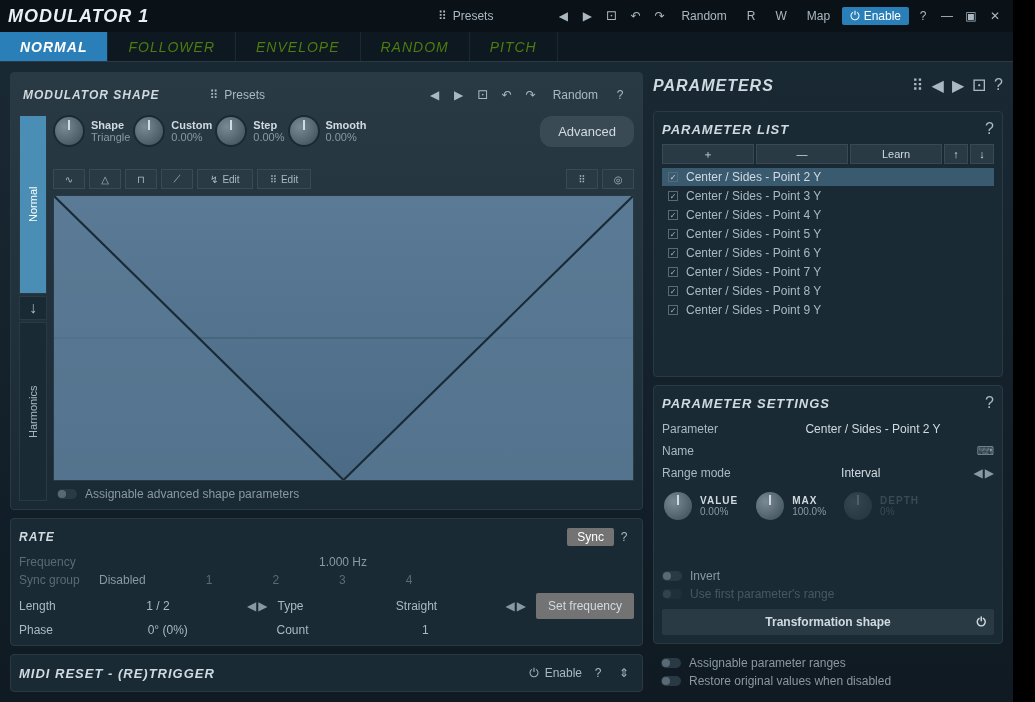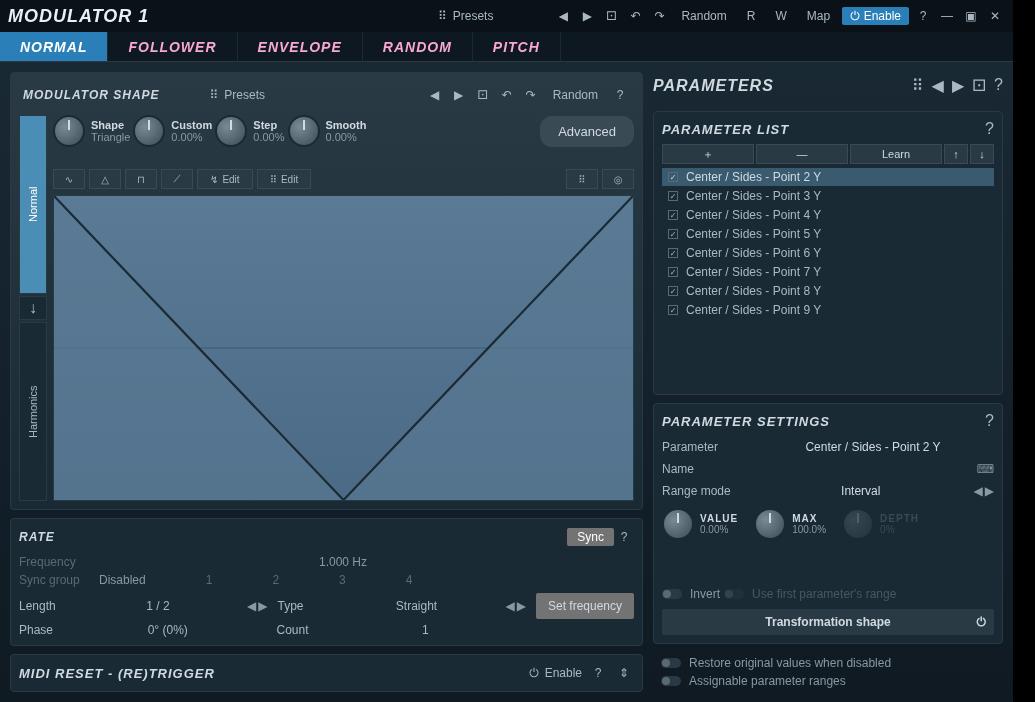--- a/index.html
+++ b/index.html
@@ -7,21 +7,21 @@
 .window { width: 1013px; height: 702px; background: linear-gradient(180deg, #1a2a35 0%, #0f1a22 100%); display: flex; flex-direction: column; }
 .titlebar { height: 32px; background: #0a1218; display: flex; align-items: center; padding: 0 8px; color: #d0dae0; }
 .titlebar-title { font-size: 18px; font-weight: bold; font-style: italic; letter-spacing: 1px; color: #e8f0f5; }
 .titlebar-spacer { flex: 1; }
 .titlebar-presets { display: flex; align-items: center; gap: 6px; font-size: 12px; color: #aab8c2; margin-right: 60px; }
 .titlebar-btns { display: flex; gap: 4px; align-items: center; }
 .tbtn { width: 20px; height: 20px; display: flex; align-items: center; justify-content: center; color: #aab8c2; cursor: pointer; font-size: 12px; }
 .tbtn-text { padding: 0 8px; width: auto; font-size: 12px; }
 .tbtn-enable { background: #2a7fb8; color: #fff; padding: 2px 8px; border-radius: 2px; display: flex; align-items: center; gap: 4px; font-size: 12px; }
 .tabbar { height: 30px; display: flex; background: #0d1820; border-bottom: 1px solid #2a3a45; }
-.tab { padding: 0 20px; display: flex; align-items: center; color: #f9a8d4; font-size: 14px; font-style: italic; letter-spacing: 1px; cursor: pointer; border-right: 1px solid #1a2a35; font-weight: bold; }
+.tab { padding: 0 20px; display: flex; align-items: center; color: #4d7c0f; font-size: 14px; font-style: italic; letter-spacing: 1px; cursor: pointer; border-right: 1px solid #1a2a35; }
 .tab.active { background: #2a7fb8; color: #fff; font-weight: bold; }
 .content { flex: 1; display: flex; gap: 10px; padding: 10px; }
 .left-col { flex: 1; display: flex; flex-direction: column; gap: 8px; }
 .right-col { width: 350px; display: flex; flex-direction: column; gap: 8px; }
 .panel { background: #1a2a35; border: 1px solid #2a3a45; border-radius: 4px; padding: 8px; }
 .panel-title { font-size: 12px; font-weight: bold; font-style: italic; letter-spacing: 1px; color: #d0dae0; }
 .shape-panel { flex: 1; display: flex; flex-direction: column; background: linear-gradient(180deg, #2a3a45 0%, #1a2a35 100%); }
 .shape-header { display: flex; align-items: center; gap: 10px; padding: 4px; }
 .sh-presets { display: flex; align-items: center; gap: 6px; font-size: 12px; color: #aab8c2; margin-left: 40px; }
 .sh-btns { display: flex; gap: 4px; margin-left: auto; }
@@ -83,21 +83,21 @@
 .ps-header { display: flex; align-items: center; margin-bottom: 8px; }
 .ps-row { display: flex; align-items: center; font-size: 12px; margin-bottom: 4px; }
 .ps-label { width: 90px; color: #aab8c2; }
 .ps-val { flex: 1; text-align: center; color: #d0dae0; background: #1a2a35; padding: 2px; }
 .ps-knobs { display: flex; gap: 16px; margin: 8px 0; }
 .ps-knob-group { display: flex; align-items: center; gap: 6px; }
 .ps-knob-labels { display: flex; flex-direction: column; font-size: 10px; }
 .ps-knob-name { color: #d0dae0; font-weight: bold; letter-spacing: 1px; }
 .ps-knob-val { color: #8a98a2; }
 .ps-knob-dim .ps-knob-name, .ps-knob-dim .ps-knob-val { color: #3a4a55; }
-.ps-toggles { display: flex; flex-direction: row; gap: 4px; font-size: 12px; color: #8a98a2; margin-bottom: 8px; margin-top: 47px; }
+.ps-toggles { display: flex; flex-direction: column; gap: 4px; font-size: 12px; color: #8a98a2; margin-bottom: 8px; margin-top: 47px; }
 .ps-toggle-row { display: flex; align-items: center; gap: 8px; }
 .transform-btn { background: #2a3a45; color: #d0dae0; padding: 6px; text-align: center; font-size: 12px; border-radius: 2px; cursor: pointer; display: flex; align-items: center; justify-content: center; position: relative; font-weight: bold; }
 .transform-power { position: absolute; right: 8px; }
 .bottom-toggles { display: flex; flex-direction: column; gap: 4px; font-size: 12px; color: #8a98a2; padding: 4px 8px; }
 </style>
 </head>
 <body>
 
 <div class="window">
   <div class="titlebar">
@@ -210,20 +210,24 @@
               <div class="tool-btn">⠿</div>
               <div class="tool-btn">◎</div>
             </div>
             <div class="graph">
               <svg viewBox="0 0 560 260" preserveAspectRatio="none">
                 <line x1="0" y1="130" x2="560" y2="130" stroke="#3a5a6f" stroke-width="1"></line>
                 <polygon points="0,0 280,260 560,0 560,260 0,260" fill="#5a7a95" opacity="0.6"></polygon>
                 <polyline points="0,0 280,260 560,0" stroke="#1a2a35" stroke-width="2" fill="none"></polyline>
               </svg>
             </div>
+            <div class="assignable">
+              <div class="toggle"></div>
+              <span>Assignable advanced shape parameters</span>
+            </div>
           </div>
         </div>
       </div>
 
       <div class="panel rate-panel">
         <div class="rate-header">
           <span class="panel-title">RATE</span>
           <span class="sync-btn">Sync</span>
           <span class="tbtn">?</span>
         </div>
@@ -405,22 +409,22 @@
         </div>
         <div class="transform-btn">
           <span>Transformation shape</span>
           <span class="transform-power">⏻</span>
         </div>
       </div>
 
       <div class="bottom-toggles">
         <div class="ps-toggle-row">
           <div class="toggle"></div>
-          <span>Restore original values when disabled</span>
+          <span>Assignable parameter ranges</span>
         </div>
         <div class="ps-toggle-row">
           <div class="toggle"></div>
-          <span>Assignable parameter ranges</span>
+          <span>Restore original values when disabled</span>
         </div>
       </div>
     </div>
   </div>
 </div>
 
 </body></html>

